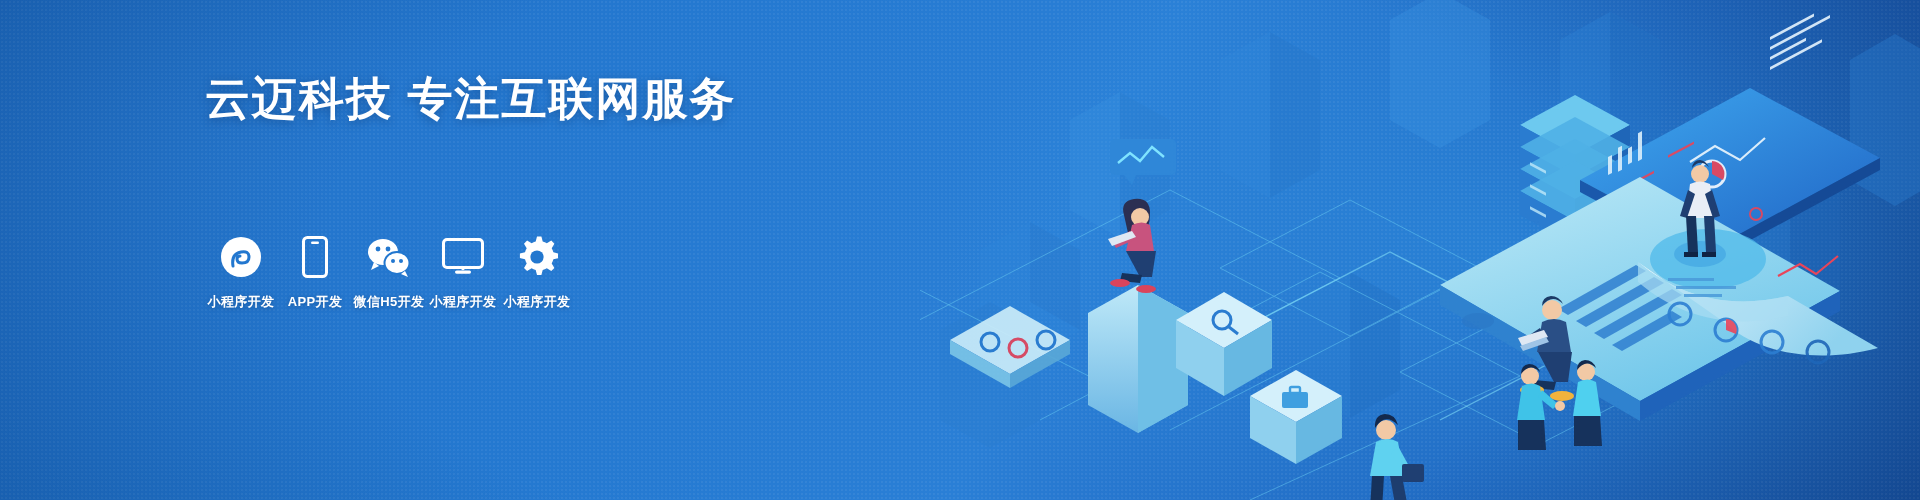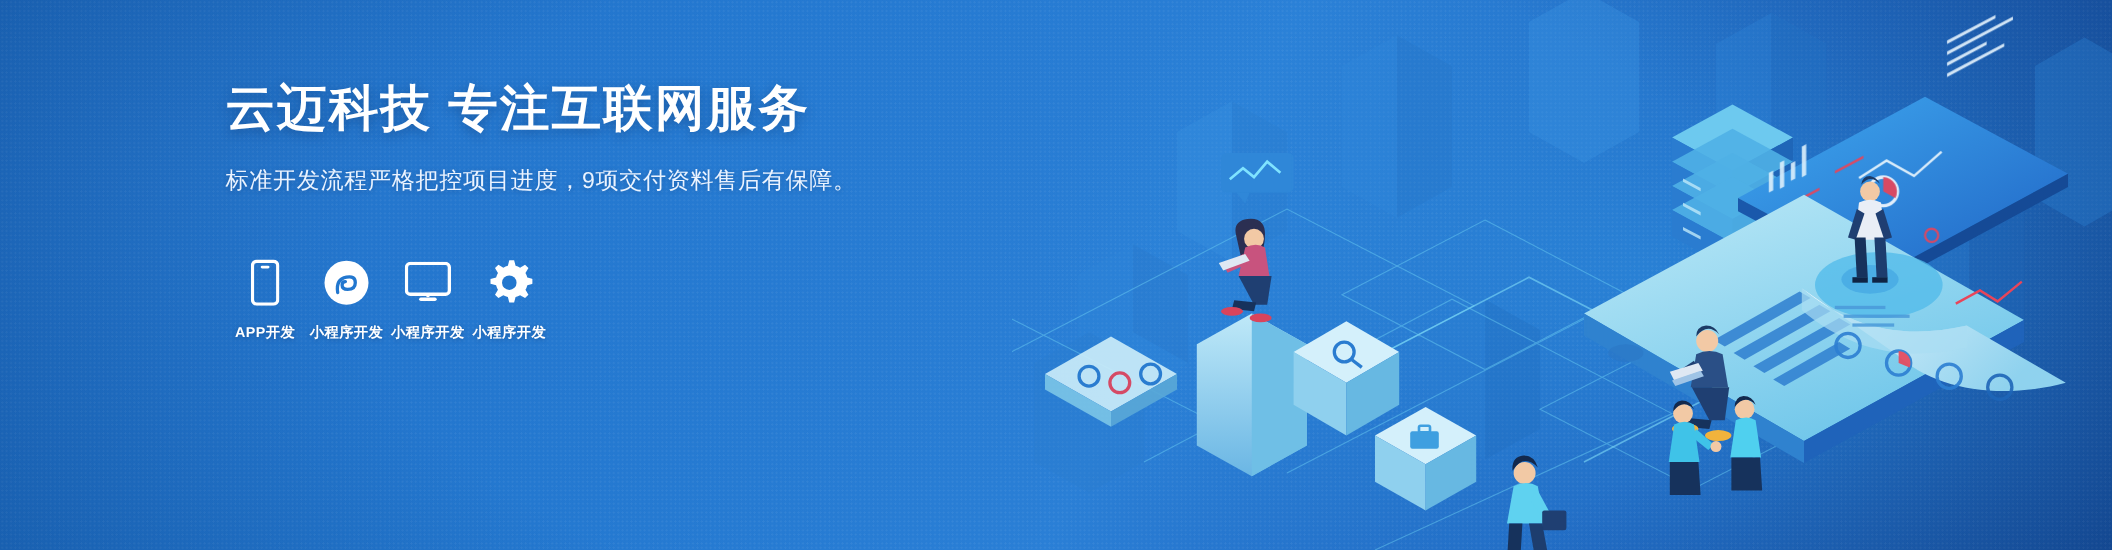--- a/index.html
+++ b/index.html
@@ -330,46 +330,60 @@
         <circle cx="96" cy="40" r="9" fill="none" stroke="#2a7cd0" stroke-width="3"></circle>
       </g>
     </svg>
   </div>
 
   <div class="vignette"></div>
 
   <div class="copy">
     <div class="headline">云迈科技 专注互联网服务</div>
     <div class="sub">
-      <div class="sub-line">标准开发流程严格把控项目进度，9项交付资料售后有保障。</div>
     </div>
   </div>
 
   <div class="services">
+
+    <div class="svc">
+      <div class="svc-ico">
+        <svg width="42" height="42" viewBox="0 0 42 42">
+          <circle cx="21" cy="21" r="20" fill="#fff"></circle>
+          <path d="M13 30 q-2 -12 8 -14 q8 -1.5 8 5 q0 6 -7 6 q-5 0 -5 -4 q0 -3 3 -3" fill="none" stroke="#2277cf" stroke-width="3" stroke-linecap="round"></path>
+        </svg>
+      </div>
+      <div class="svc-label">小程序开发</div>
+    </div>
 
     <div class="svc">
       <div class="svc-ico">
         <svg width="26" height="42" viewBox="0 0 26 42">
           <rect x="1.5" y="1.5" width="23" height="39" rx="4" fill="none" stroke="#fff" stroke-width="3"></rect>
           <rect x="9" y="5.5" width="8" height="2.6" rx="1.3" fill="#fff"></rect>
         </svg>
       </div>
       <div class="svc-label">APP开发</div>
     </div>
 
     <div class="svc">
       <div class="svc-ico">
-        <svg width="42" height="42" viewBox="0 0 42 42">
-          <circle cx="21" cy="21" r="20" fill="#fff"></circle>
-          <path d="M13 30 q-2 -12 8 -14 q8 -1.5 8 5 q0 6 -7 6 q-5 0 -5 -4 q0 -3 3 -3" fill="none" stroke="#2277cf" stroke-width="3" stroke-linecap="round"></path>
+        <svg width="46" height="40" viewBox="0 0 46 40">
+          <ellipse cx="17" cy="15" rx="15" ry="13" fill="#fff"></ellipse>
+          <path d="M8 25 L5 33 L13 29 Z" fill="#fff"></path>
+          <circle cx="12" cy="12" r="2.4" fill="#2277cf"></circle>
+          <circle cx="22" cy="12" r="2.4" fill="#2277cf"></circle>
+          <ellipse cx="31" cy="26" rx="12.5" ry="11" fill="#fff" stroke="#2277cf" stroke-width="2"></ellipse>
+          <path d="M39 34 L42 40 L35 37 Z" fill="#fff"></path>
+          <circle cx="27" cy="24" r="2" fill="#2277cf"></circle>
+          <circle cx="35" cy="24" r="2" fill="#2277cf"></circle>
         </svg>
       </div>
-      <div class="svc-label">小程序开发</div>
-    </div>
-
+      <div class="svc-label">微信H5开发</div>
+    </div>
 
     <div class="svc">
       <div class="svc-ico">
         <svg width="42" height="38" viewBox="0 0 42 38">
           <rect x="1.5" y="1.5" width="39" height="28" rx="3.5" fill="none" stroke="#fff" stroke-width="3"></rect>
           <circle cx="21" cy="30.5" r="1.8" fill="#fff"></circle>
           <rect x="13" y="32.5" width="16" height="3.2" rx="1.6" fill="#fff"></rect>
         </svg>
       </div>
       <div class="svc-label">小程序开发</div>

